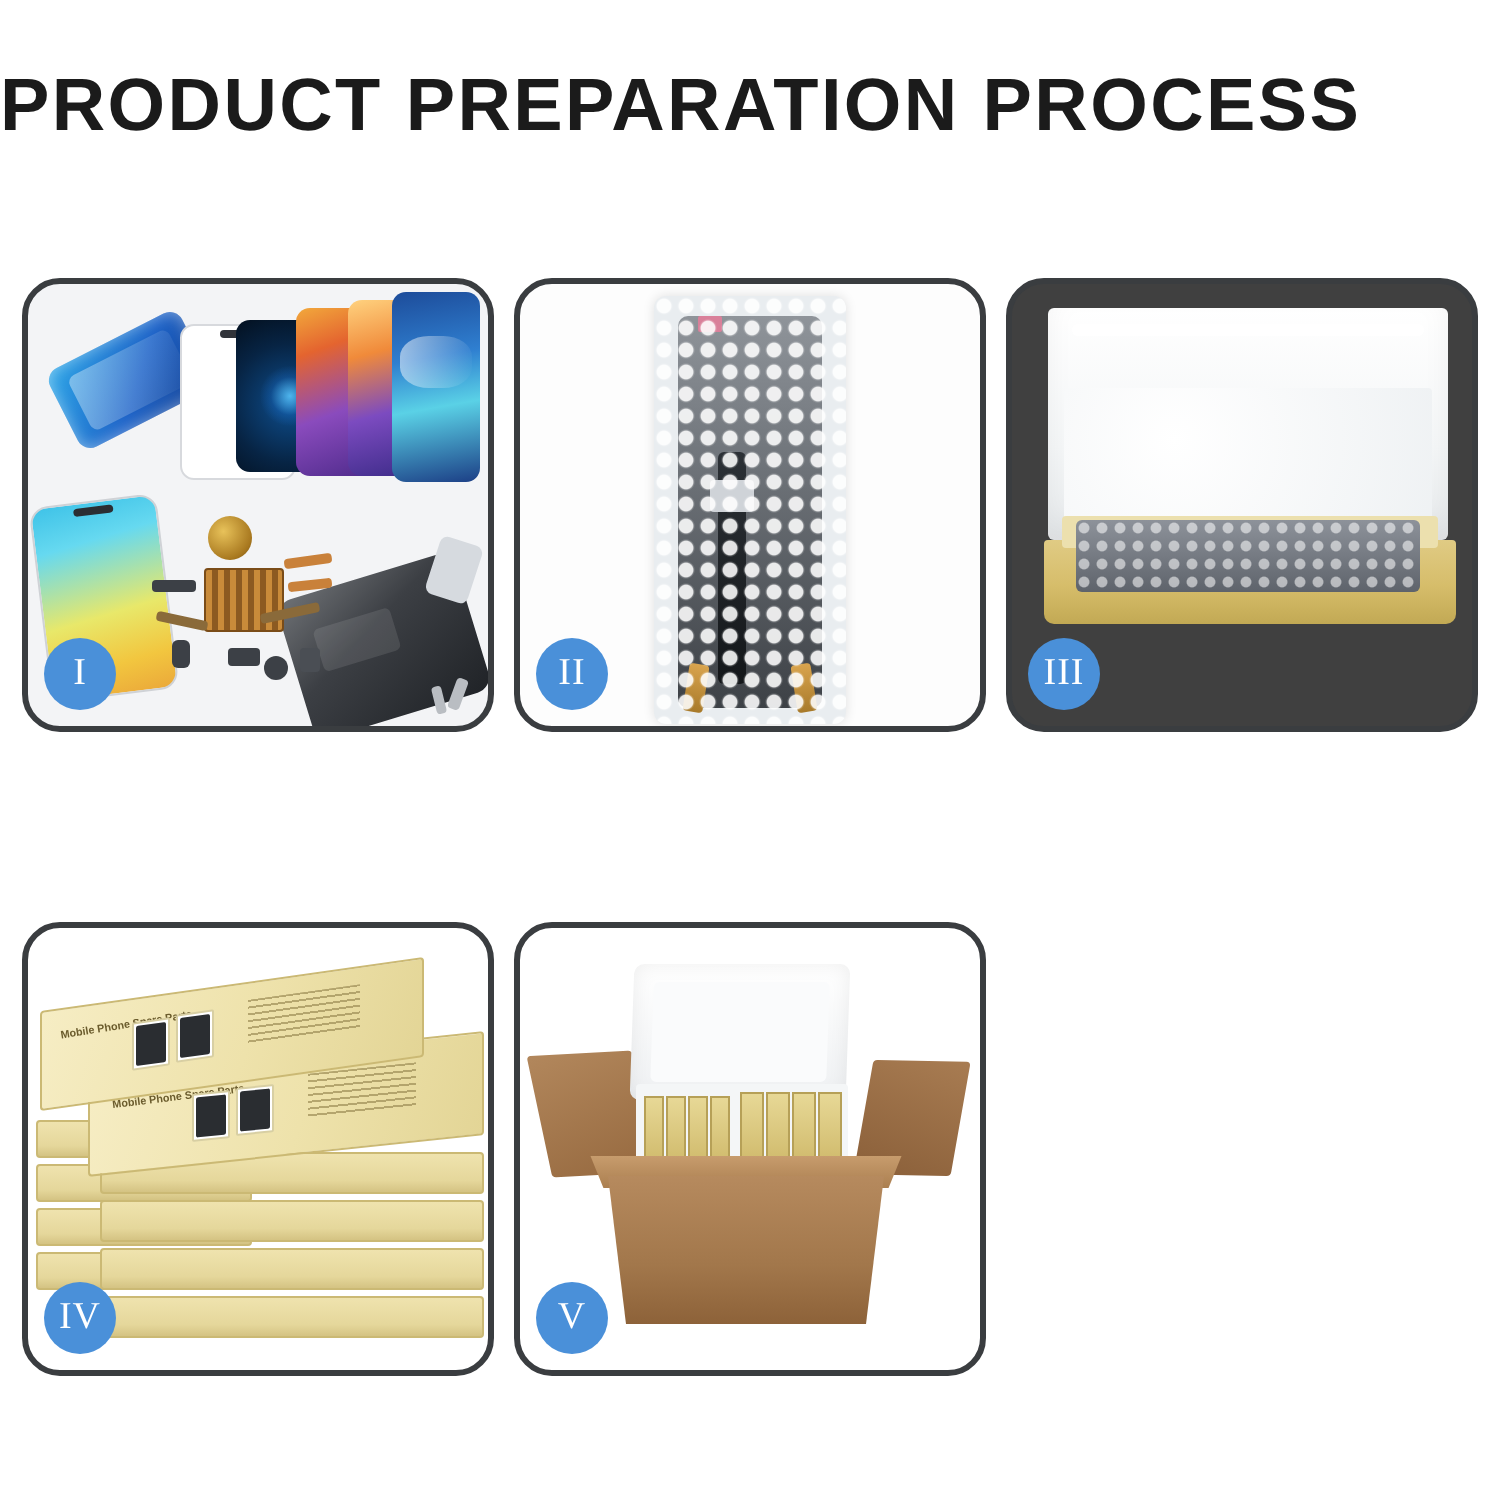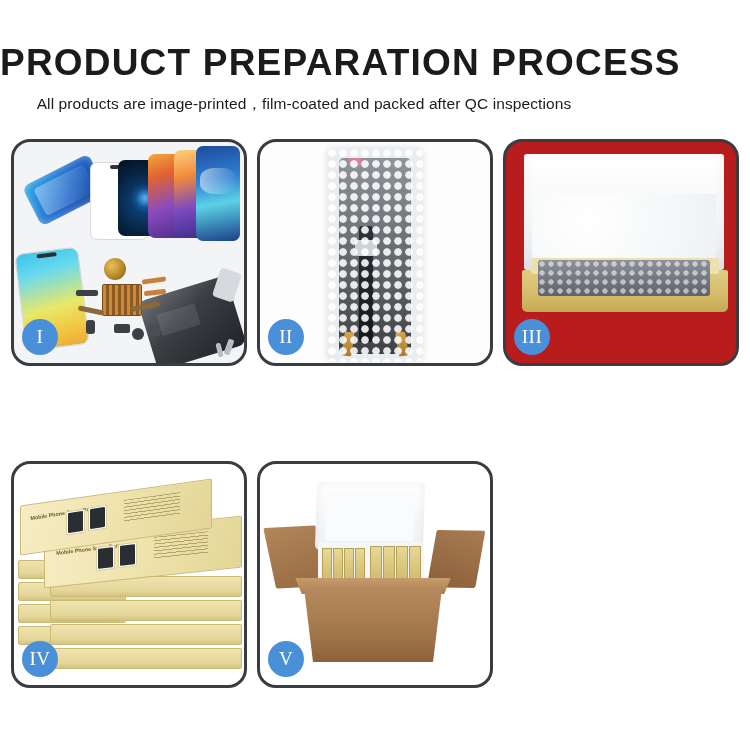--- a/index.html
+++ b/index.html
@@ -11,21 +11,21 @@
     width: 750px;
     height: 750px;
     font-family: "Liberation Sans", sans-serif;
     overflow: hidden;
     position: relative;
   }
 
   
   .header {
     width: 608px;
-    padding-top: 44px;
+    padding-top: 34px;
     text-align: center;
   }
   .title {
     font-family: "Liberation Sans", sans-serif;
     font-size: 37px;
     font-weight: bold;
     letter-spacing: 1.2px;
     color: #1b1b1b;
     line-height: 1;
     white-space: nowrap;
@@ -218,21 +218,21 @@
   .bubble-pack .gold-r{ right:16px; transform:rotate(-9deg);}
   .bubble-overlay {
     position:absolute; inset:0;
     background-image:
       radial-gradient(circle at 5px 5px, rgba(255,255,255,.95) 3.4px, rgba(255,255,255,.18) 4px, rgba(255,255,255,0) 4.6px);
     background-size: 11px 11px;
     opacity: .92;
   }
 
   
-  .p3 { background:#b91c1c; }
+  .p3 { background:#404040; }
   .box3-lid {
     position:absolute; left:18px; top:12px; width:200px; height:116px;
     background: linear-gradient(180deg,#ffffff 0%,#f4f6f7 60%,#e7eaec 100%);
     border-radius:3px;
     box-shadow: inset 0 -8px 14px rgba(0,0,0,.05);
   }
   .box3-lid:before{
     content:""; position:absolute; left:12px; top:8px; right:12px; height:6px;
     background:#ffffff; border-radius:3px;
   }
@@ -363,21 +363,20 @@
   .tape-side2 {
     position:absolute; left:46px; top:152px; width:14px; height:18px;
     background: rgba(160,128,90,.5);
   }
 </style>
 </head>
 <body>
 
 <div class="header">
   <div class="title">PRODUCT PREPARATION PROCESS</div>
-  <div class="subtitle">All products are image-printed，film-coated and packed after QC inspections</div>
 </div>
 
 <div class="grid">
 
   <div class="panel p1">
     <div class="panel-inner">
       <div class="scr-blue"></div>
       <div class="phone-front">
           <span class="notch"></span>
         </div>

